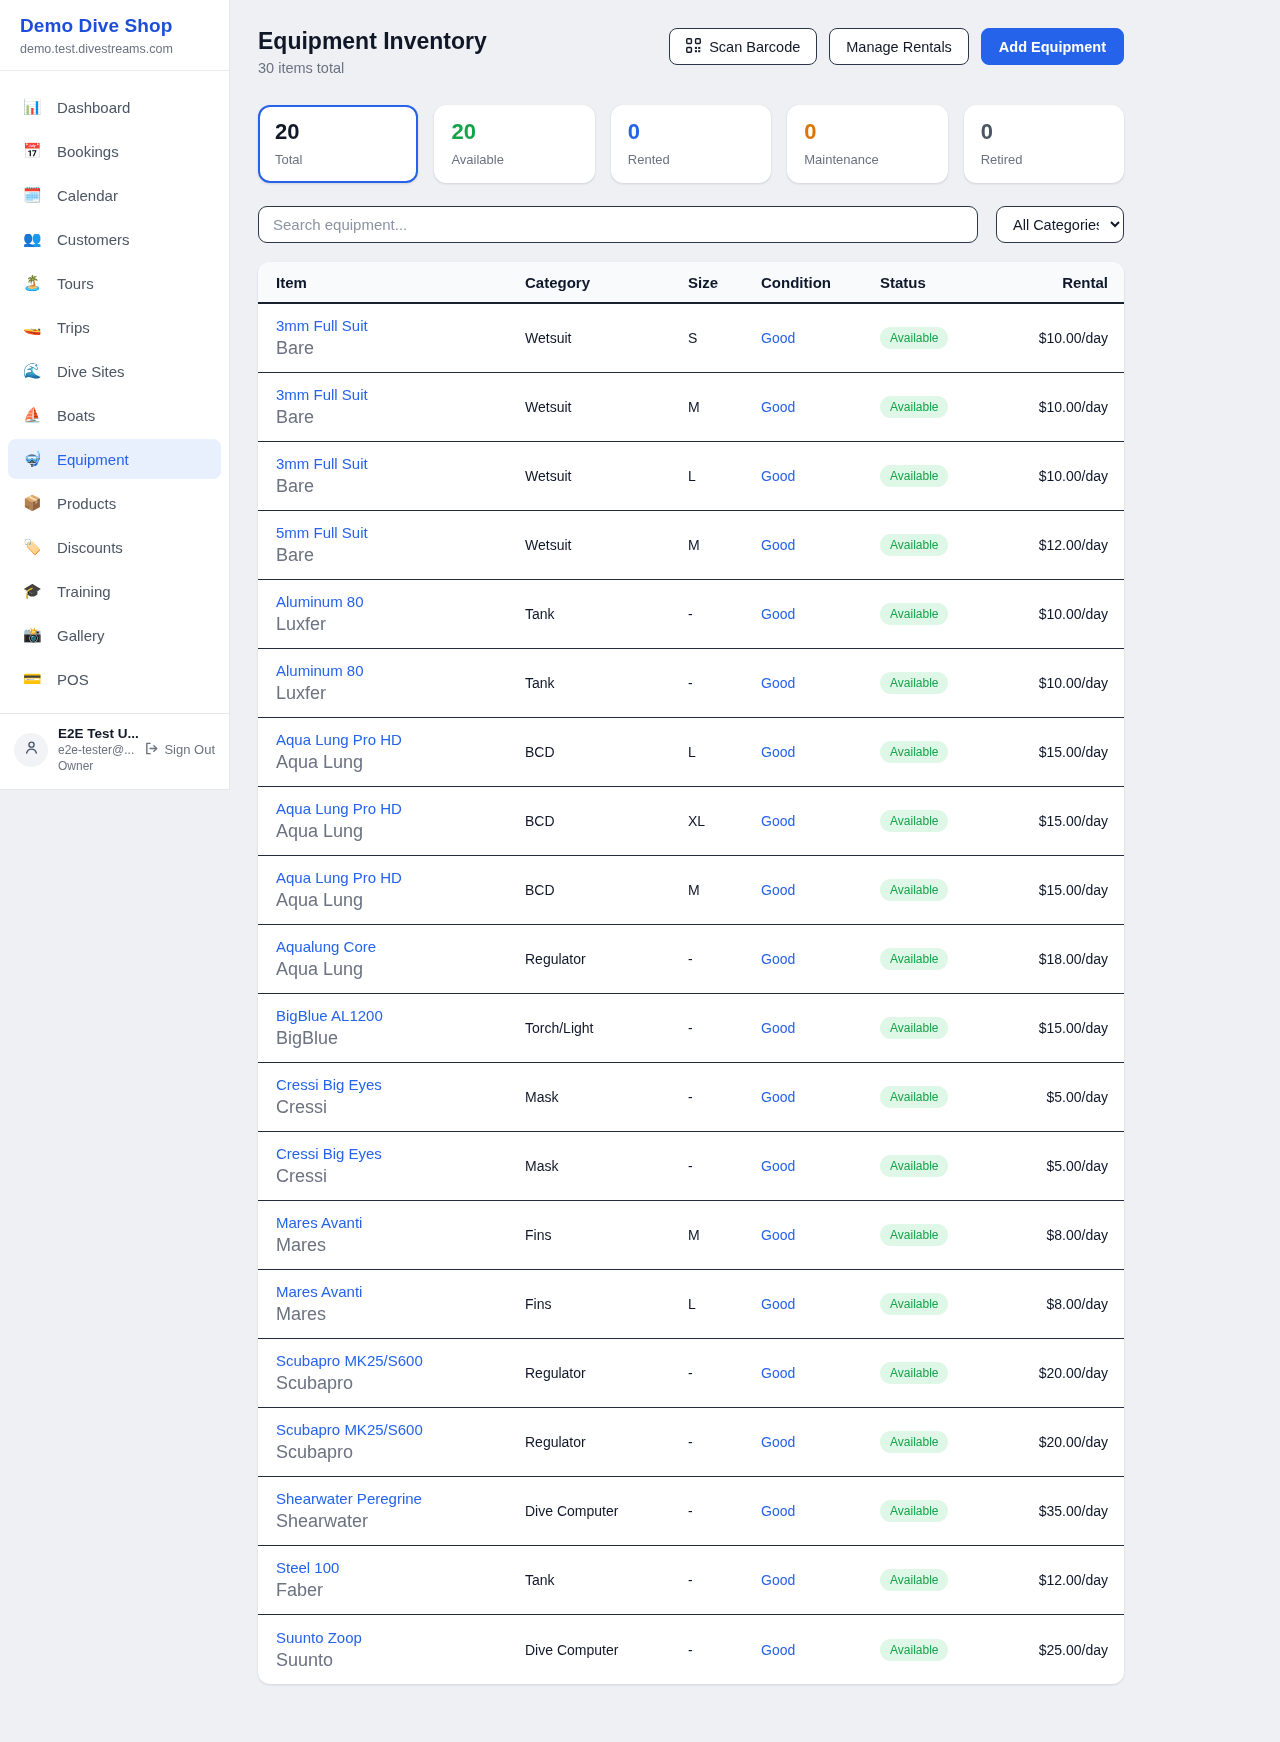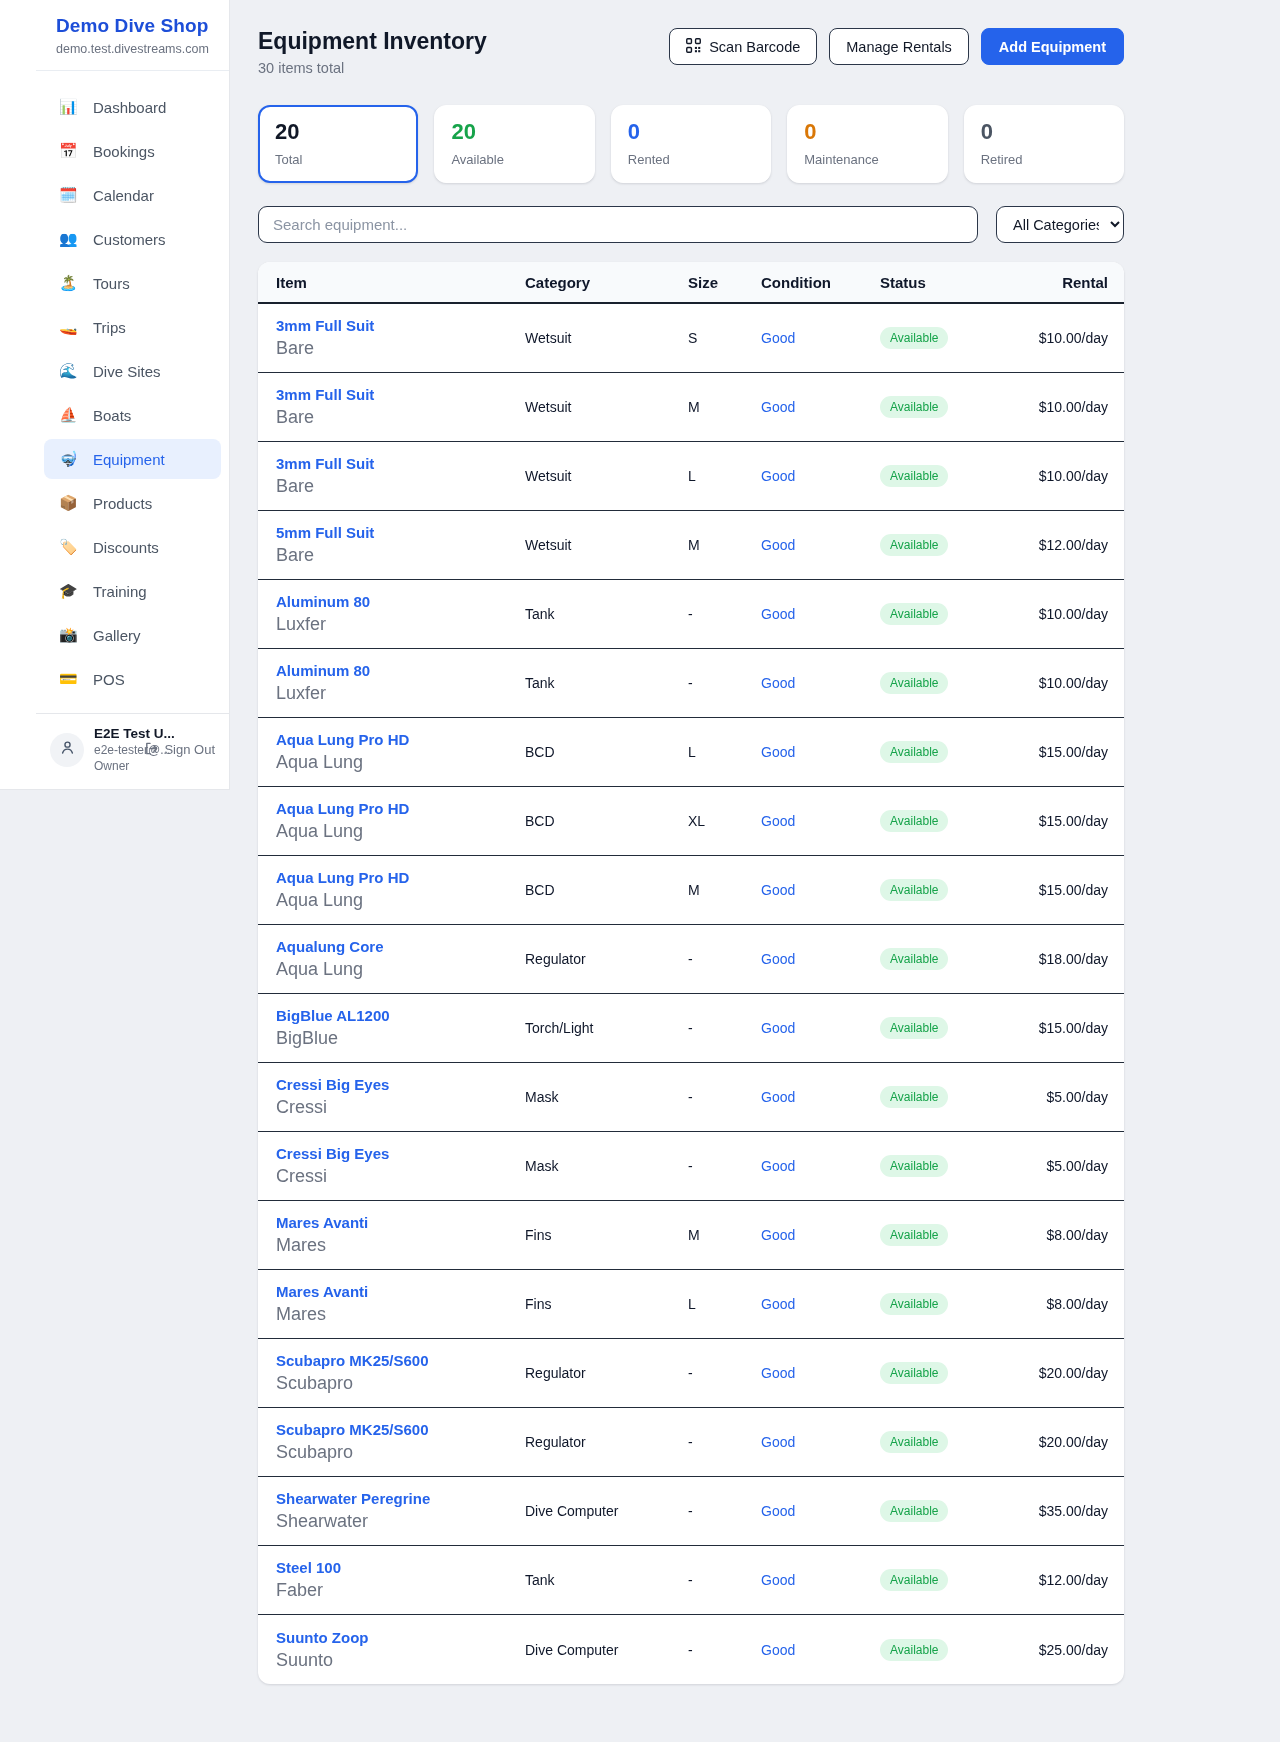--- a/index.html
+++ b/index.html
@@ -6,21 +6,21 @@
   html,body { width:1280px; height:1742px; }
   body {
     font-family:"Liberation Sans","DejaVu Sans",sans-serif;
     background:#eef0f4; color:#111827; overflow:hidden;
   }
   .layout { display:flex; align-items:flex-start; width:1280px; }
 
   
   .sidebar {
     width:230px; background:#ffffff; border-right:1px solid #e5e7eb;
-    border-bottom:1px solid #e5e7eb; flex:0 0 230px;padding-left:36px;
+    border-bottom:1px solid #e5e7eb; flex:0 0 230px;
   }
   .brand { padding:15px 20px 14px 20px; border-bottom:1px solid #e9edf2; }
   .brand-name { color:#1d4ed8; font-size:19px; font-weight:800; letter-spacing:.1px; cursor:pointer; }
   .brand-domain { color:#6b7280; font-size:12.5px; margin-top:5px; }
   .nav { padding:16px 8px 10px 8px; }
   .nav-item {
     display:flex; align-items:center; gap:13px; height:40px; margin-bottom:4px;
     padding:0 10px 0 14px; border-radius:8px; cursor:pointer; color:#4b5563;
     font-size:15px;
   }
@@ -83,21 +83,21 @@
   .table-card {
     margin-top:19px; width:866px; background:#fff; border-radius:12px; overflow:hidden;
     box-shadow:0 1px 2px rgba(16,24,40,.05), 0 1px 3px rgba(16,24,40,.08); margin-bottom:34px;
   }
   .tgrid { display:grid; grid-template-columns:249px 163px 73px 119px 141px 1fr; align-items:center; }
   .thead { height:42px; background:#f8fafc; border-bottom:2px solid #19212e; padding:0 16px 0 18px; }
   .th { font-size:15px; font-weight:700; color:#0f172a; }
   .th.right { text-align:right; }
   .trow { min-height:69px; border-bottom:1px solid #222c3a; padding:8px 16px 8px 18px; }
   .trow:last-child { border-bottom:none; }
-  .item-name { color:#2563eb; font-weight:700; font-size:15px; cursor:pointer; }
+  .item-name { color:#2563eb; font-weight:400; font-size:15px; cursor:pointer; }
   .item-brand { color:#6b7280; font-size:18px; margin-top:4px; }
   .cell { font-size:14px; color:#0f172a; }
   .cond-link { color:#2563eb; font-size:14px; cursor:pointer;text-align:center; }
   .badge {
     display:inline-block; background:#def7e7; color:#16a34a; font-size:12px;
     padding:4px 10px; border-radius:11px;
   }
   .rental { font-size:14px; color:#0f172a; text-align:right; }
 </style>
 </head>

